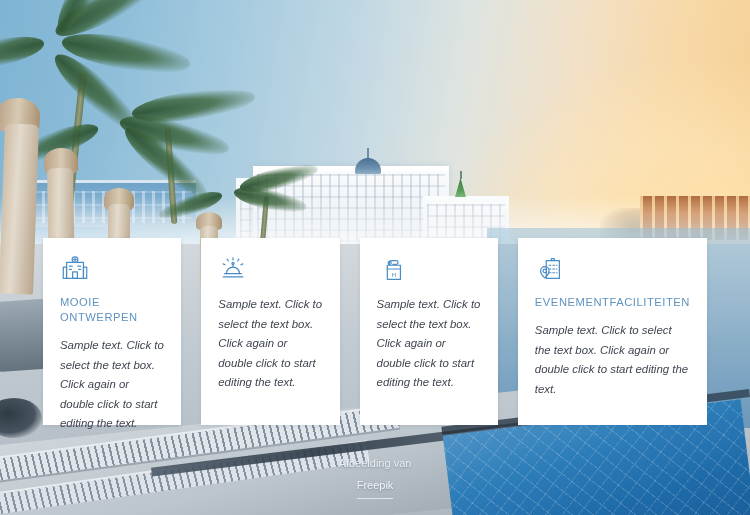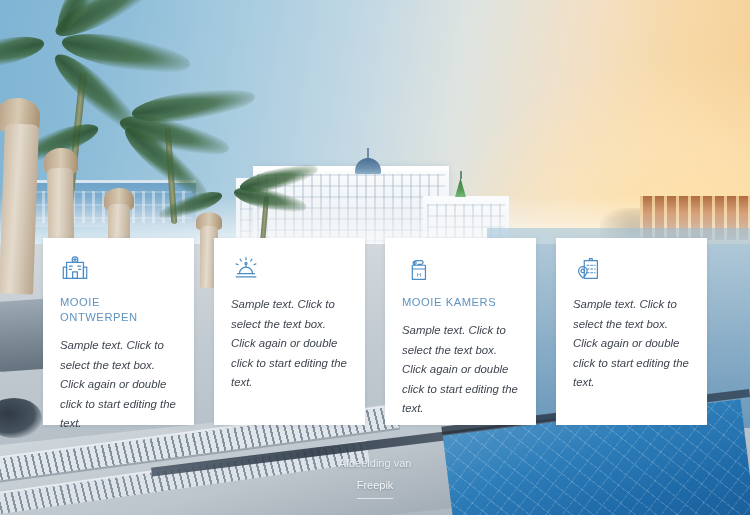--- a/index.html
+++ b/index.html
@@ -467,34 +467,34 @@
       <span class="card-icon">
         <svg viewBox="0 0 32 32" width="30" height="30" fill="none" stroke="#4a8cc4" stroke-width="1.3" stroke-linecap="round" stroke-linejoin="round">
           <rect x="11" y="12" width="14" height="15"></rect>
           <path d="M11 16h14"></path>
           <path d="M13 12V9.5a2.5 2.5 0 0 1 2.5-2.5h1.5"></path>
           <path d="M17 7h3.5a2 2 0 0 1 0 4H17"></path>
           <circle cx="13.5" cy="9.5" r="1.6"></circle>
           <text x="18" y="24" font-family="Liberation Sans, sans-serif" font-size="6.5" fill="#4a8cc4" stroke="none" text-anchor="middle">H</text>
         </svg>
       </span>
-      <div class="card-title">MOOIE KAMERS</div>
       <div class="card-body">Sample text. Click to select the text box. Click again or double click to start editing the text.</div>
     </div>
 
     <div class="card">
       <span class="card-icon">
         <svg viewBox="0 0 32 32" width="30" height="30" fill="none" stroke="#4a8cc4" stroke-width="1.3" stroke-linecap="round" stroke-linejoin="round">
           <rect x="12" y="7" width="14" height="19"></rect>
           <path d="M15 12h2M19 12h2M23 12h0.5M15 16h2M19 16h2M23 16h0.5M15 20h2M19 20h2M23 20h0.5"></path>
           <path d="M17.5 7V5h3v2"></path>
           <path d="M10.5 13.5c-2.5 0-4.5 2-4.5 4.5 0 3.2 4.5 7.5 4.5 7.5s4.5-4.3 4.5-7.5c0-2.5-2-4.5-4.5-4.5z"></path>
           <circle cx="10.5" cy="18" r="1.9"></circle>
         </svg>
       </span>
+      <div class="card-title">EVENEMENTFACILITEITEN</div>
       <div class="card-body">Sample text. Click to select the text box. Click again or double click to start editing the text.</div>
     </div>
 
   </div>
 
   <div class="credit">
     <div>Afbeelding van</div>
     <a class="credit-link" href="#">Freepik</a>
   </div>
 

